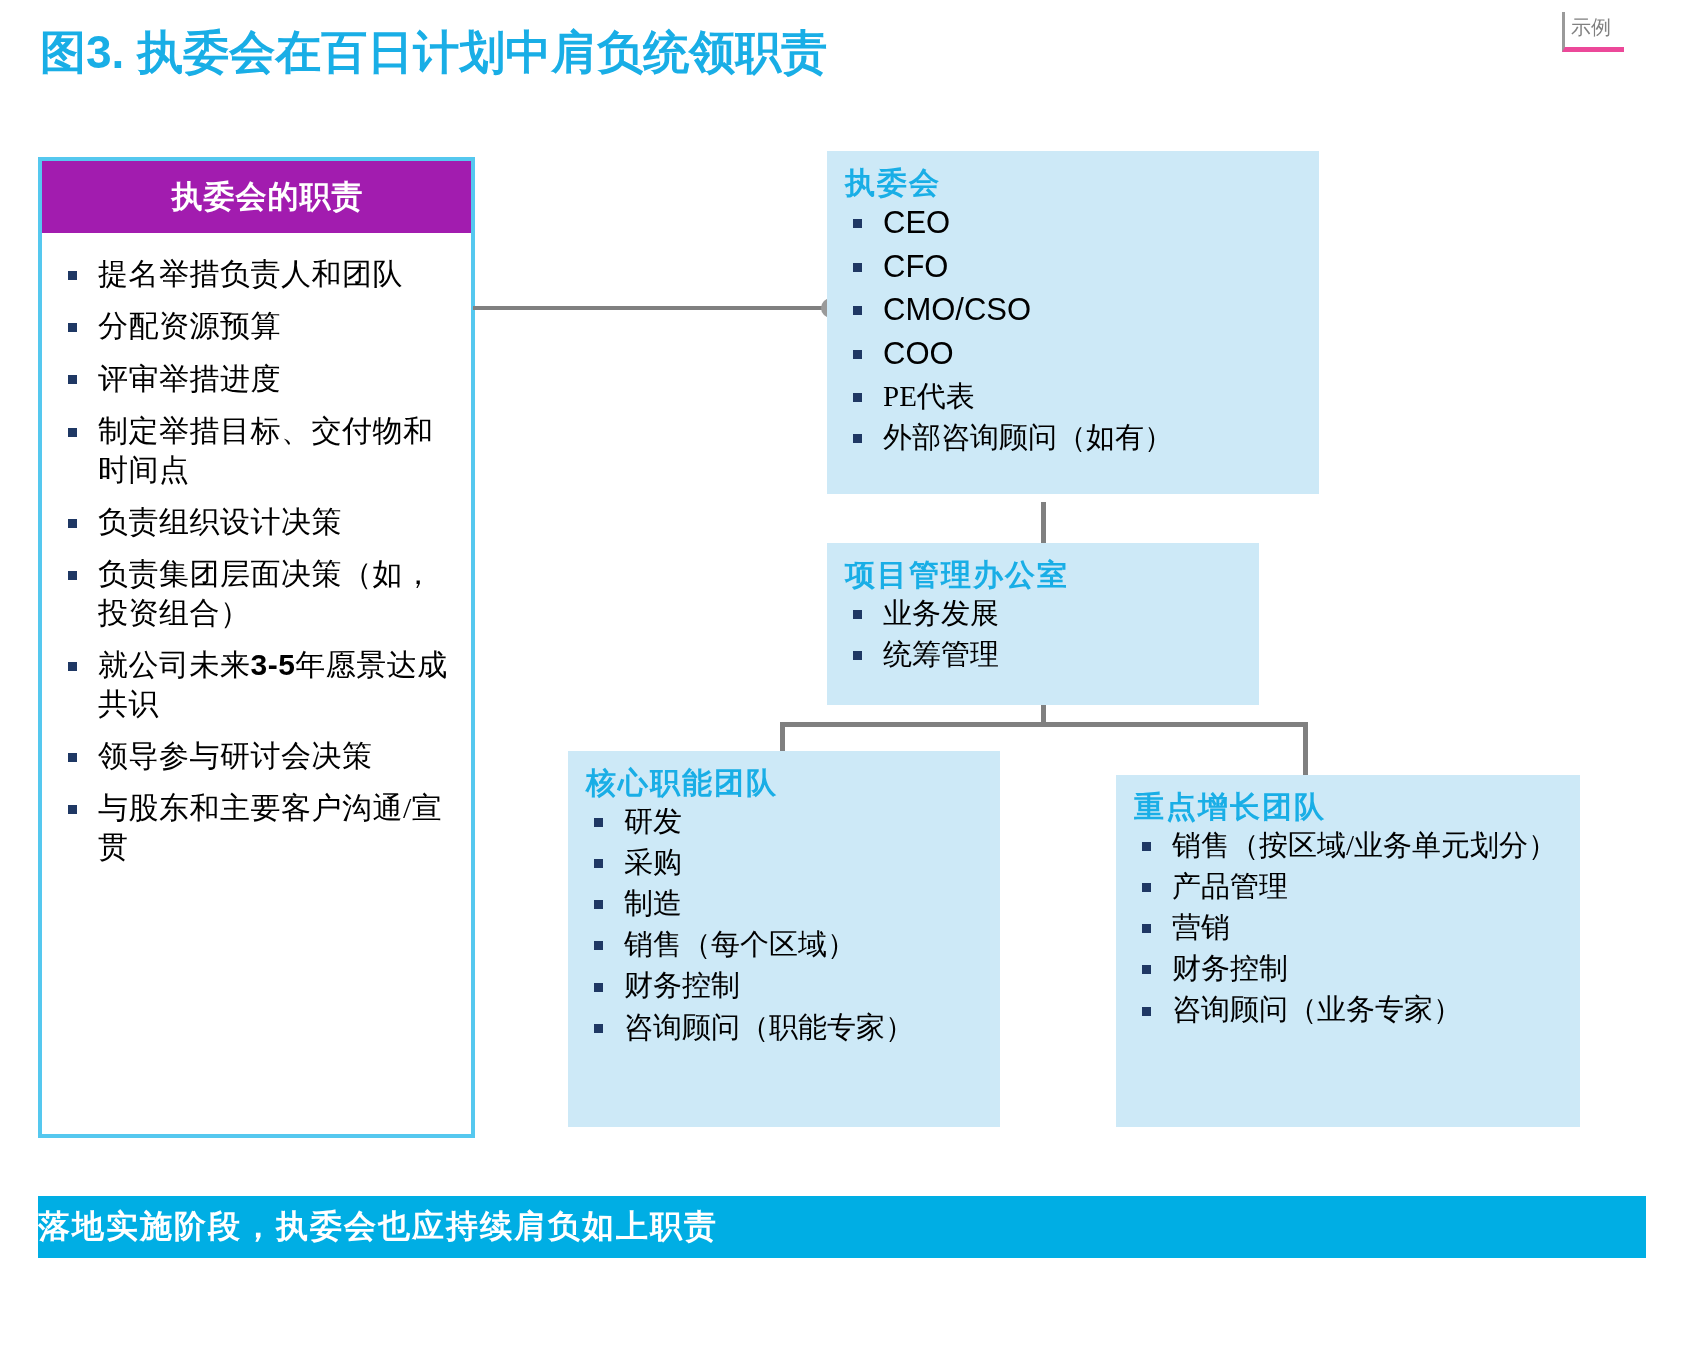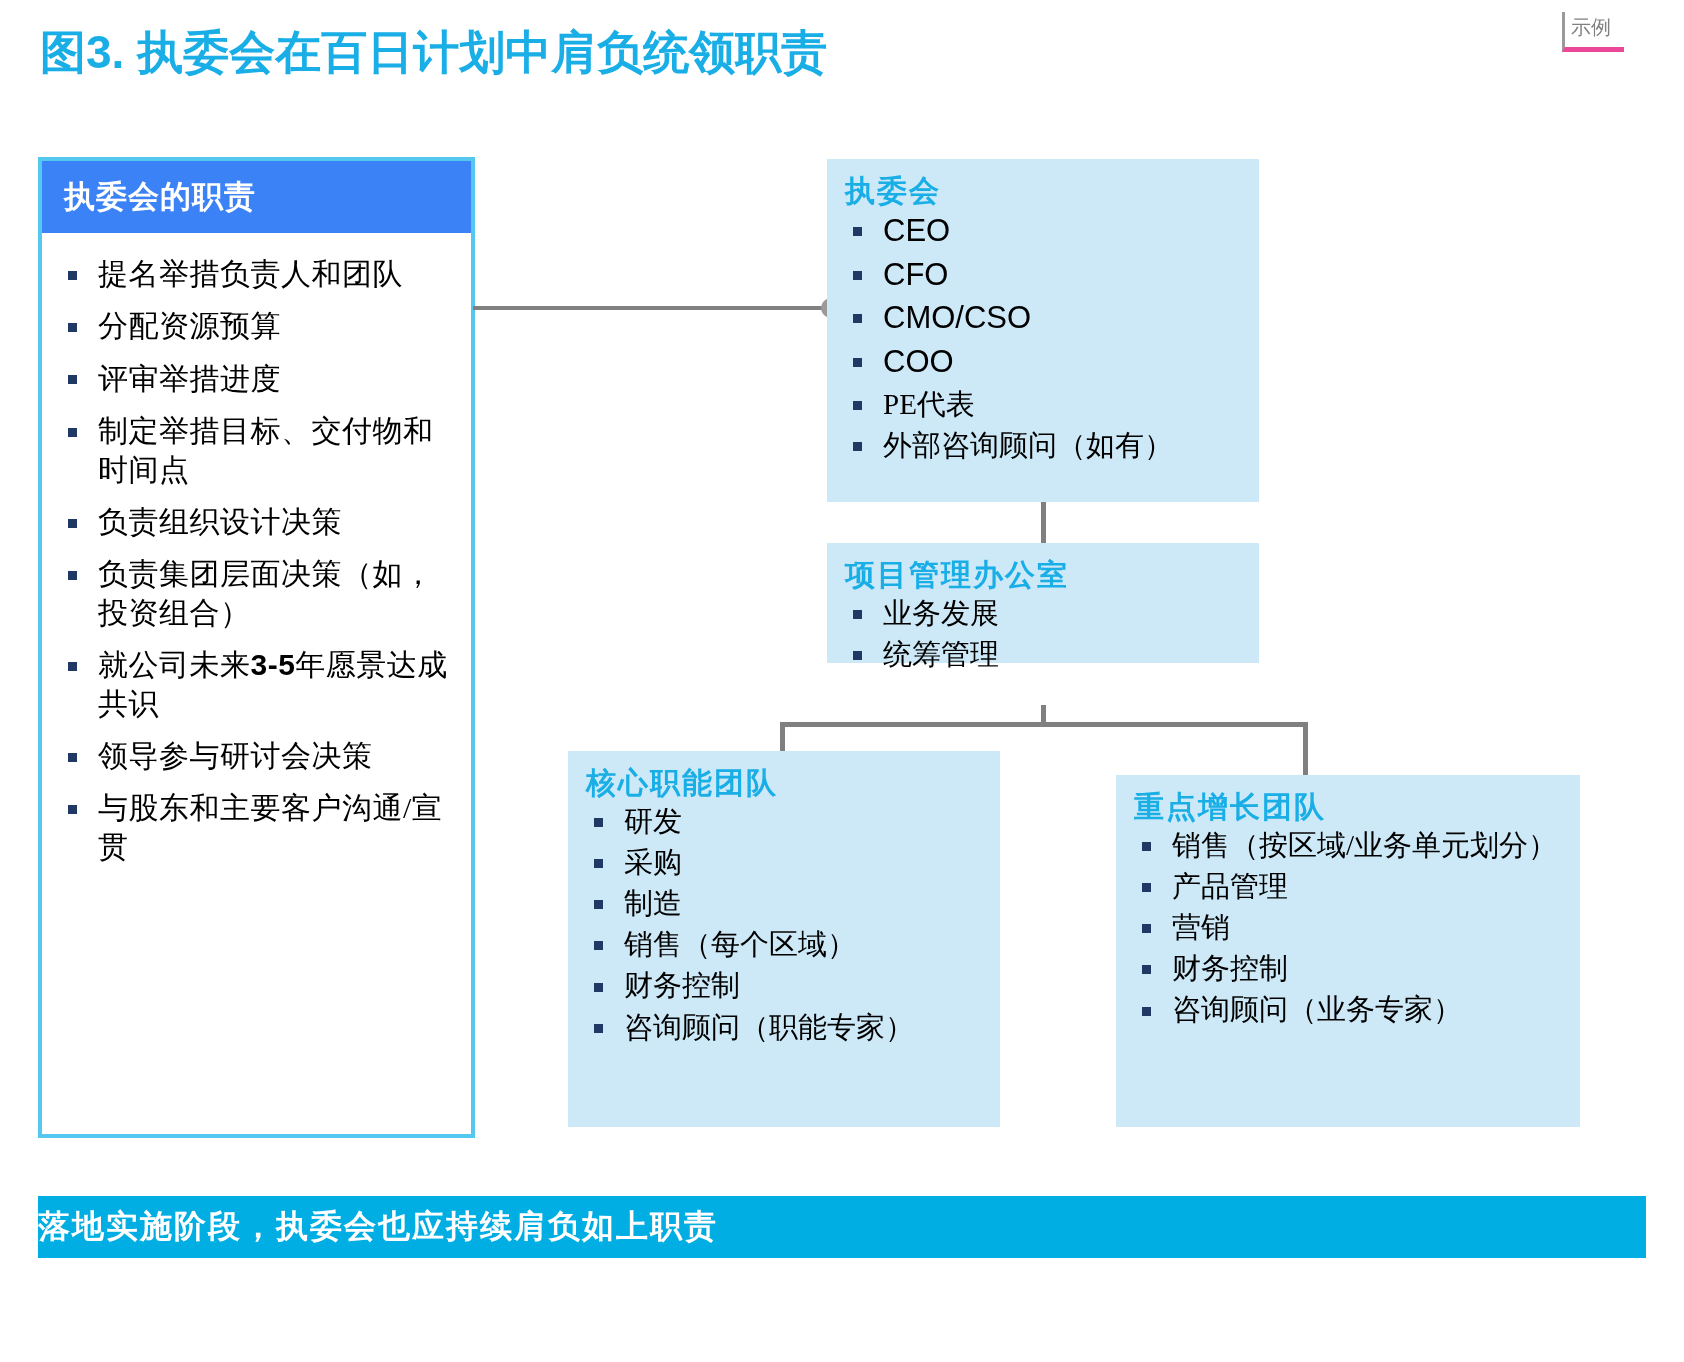--- a/index.html
+++ b/index.html
@@ -55,25 +55,26 @@
     left: 38px;
     top: 157px;
     width: 437px;
     height: 981px;
     border: 4px solid #55C8EF;
     box-sizing: border-box;
     background: #ffffff;
   }
   #resp-panel-header {
     height: 72px;
-    background: #3b82f6;
+    background: #a21caf;
     display: flex;
     align-items: center;
     padding-left: 22px;
     box-sizing: border-box;
+    justify-content: center;
   }
   #resp-panel-header .hdr-text {
     color: #ffffff;
     font-size: 31px;
     font-weight: bold;
     font-family: "Liberation Serif", "DejaVu Serif", serif;
     letter-spacing: 1px;
   }
   #resp-list {
     padding: 22px 14px 0 18px;
@@ -130,22 +131,22 @@
   .node-item {
     font-size: 29px;
     line-height: 1.3;
     margin-bottom: 2px;
   }
   .node-item.latin {
     font-family: "Liberation Sans", "DejaVu Sans", sans-serif;
     font-size: 31px;
   }
 
-  #exco-box   { left: 827px;  top: 159px;  width: 432px; height: 343px; }
-  #pmo-box    { left: 827px;  top: 543px;  width: 432px; height: 120px; }
+  #exco-box   { left: 827px;  top: 151px;  width: 492px; height: 343px; }
+  #pmo-box    { left: 827px;  top: 543px;  width: 432px; height: 162px; }
   #core-box   { left: 568px;  top: 751px;  width: 432px; height: 376px; }
   #growth-box { left: 1092px; top: 775px;  width: 464px; height: 352px; margin-left: 24px; }
 
   
   .conn {
     position: absolute;
     background: #808080;
   }
   #conn-left-h   { left: 473px; top: 306px; width: 356px; height: 4px; }
   #conn-left-dot {

